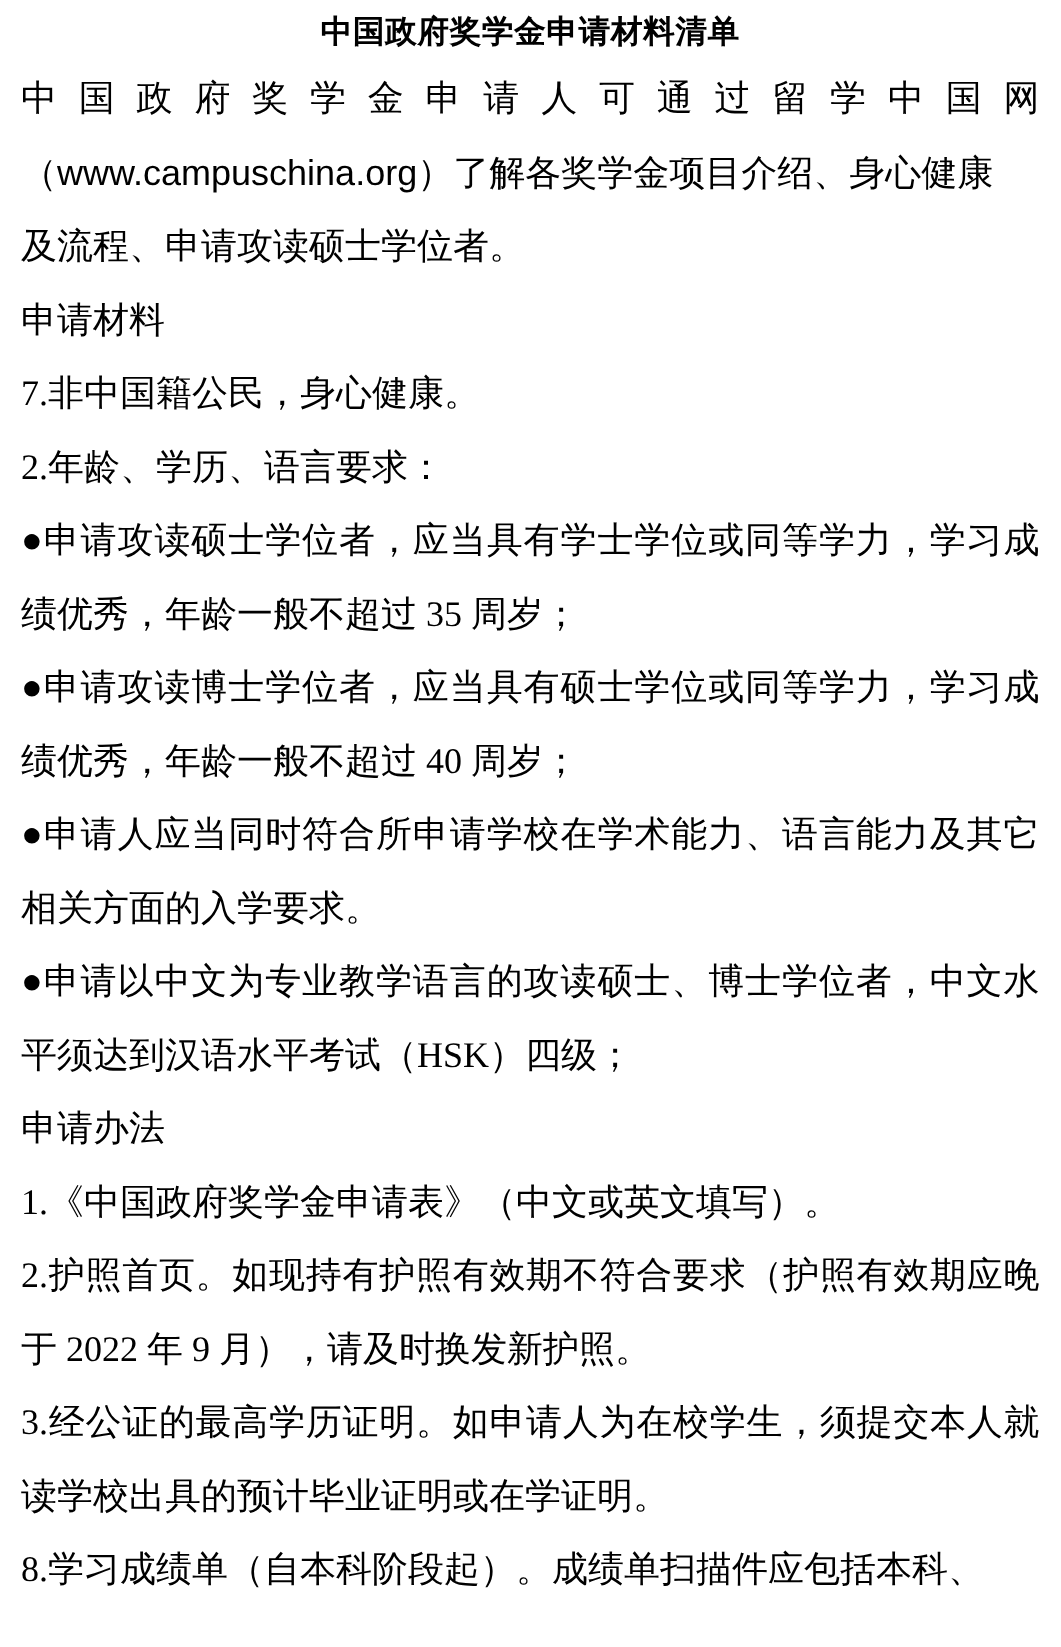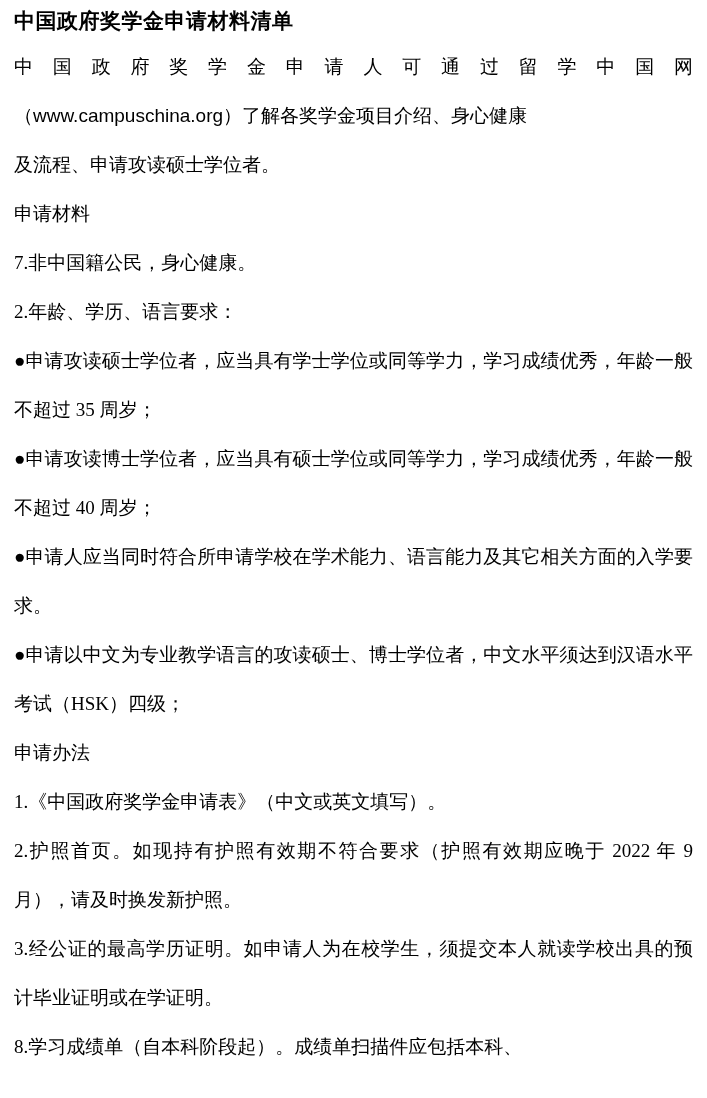--- a/index.html
+++ b/index.html
@@ -15,29 +15,30 @@
     overflow: hidden;
   }
   .page {
     width: 707px;
     height: 1098px;
     box-sizing: border-box;
     padding: 6px 14px 0 14px;
     position: relative;
   }
   .doc-title {
+    text-align: center;
     font-size: 21px;
     font-weight: bold;
     line-height: 30px;
     margin: 0 0 6px 0;
     letter-spacing: 0.5px;
   }
   p {
     margin: 0;
-    font-size: 19px;
+    font-size: 24px;
     line-height: 49px;
     text-align: justify;
     text-justify: inter-ideograph;
   }
   .justify-spread {
     text-align: justify;
     text-align-last: justify;
   }
   .latin {
     font-family: Liberation Sans, sans-serif;

